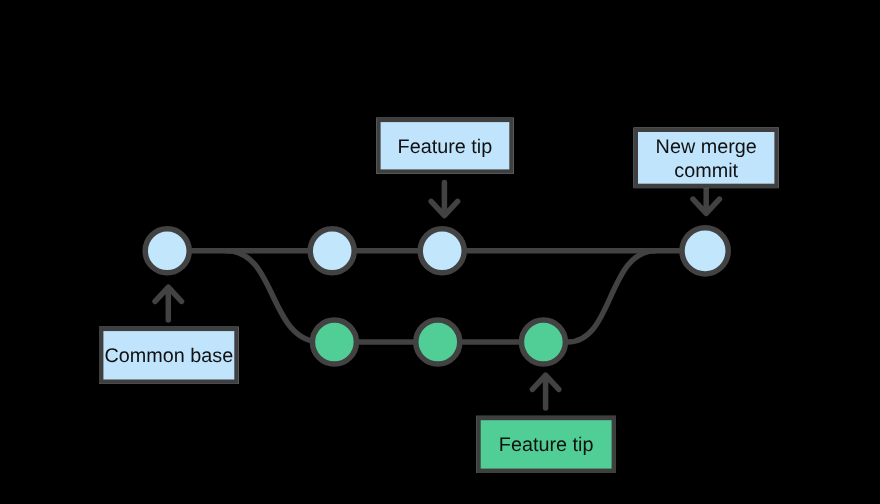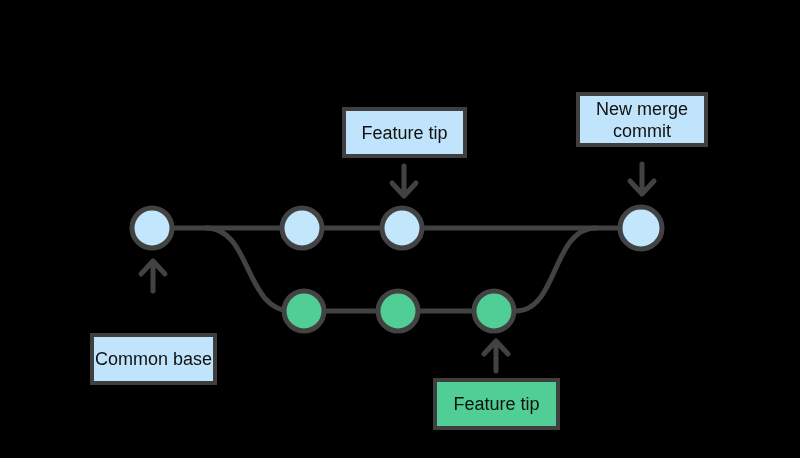--- a/index.html
+++ b/index.html
@@ -47,22 +47,22 @@
     text-align: center;
     color: #111111;
     font-size: 18px;
     line-height: 22px;
   }
   .label-blue  { background: #bfe4fb; }
   .label-green { background: #50ce96; }
   .nowrap { white-space: nowrap; }
 
   #label-master-tip   { left: 342px; top: 107px; width: 125px; height: 51px; }
-  #label-new-merge    { left: 576px; top: 92px; width: 132px; height: 55px; padding: 0 6px; }
-  #label-common-base  { left:  90px; top: 297px; width: 127px; height: 52px; margin-top: 36px; }
+  #label-new-merge    { left: 576px; top: 116px; width: 132px; height: 55px; padding: 0 6px; }
+  #label-common-base  { left:  90px; top: 297px; width: 127px; height: 52px; }
   #label-feature-tip  { left: 433px; top: 378px; width: 127px; height: 52px; }
 </style>
 </head>
 <body>
 
 <div id="stage">
 
   <svg id="diagram-svg" width="800" height="458" viewBox="0 0 800 458">
 
     <path class="edge" d="M 152 228 H 641"></path>

